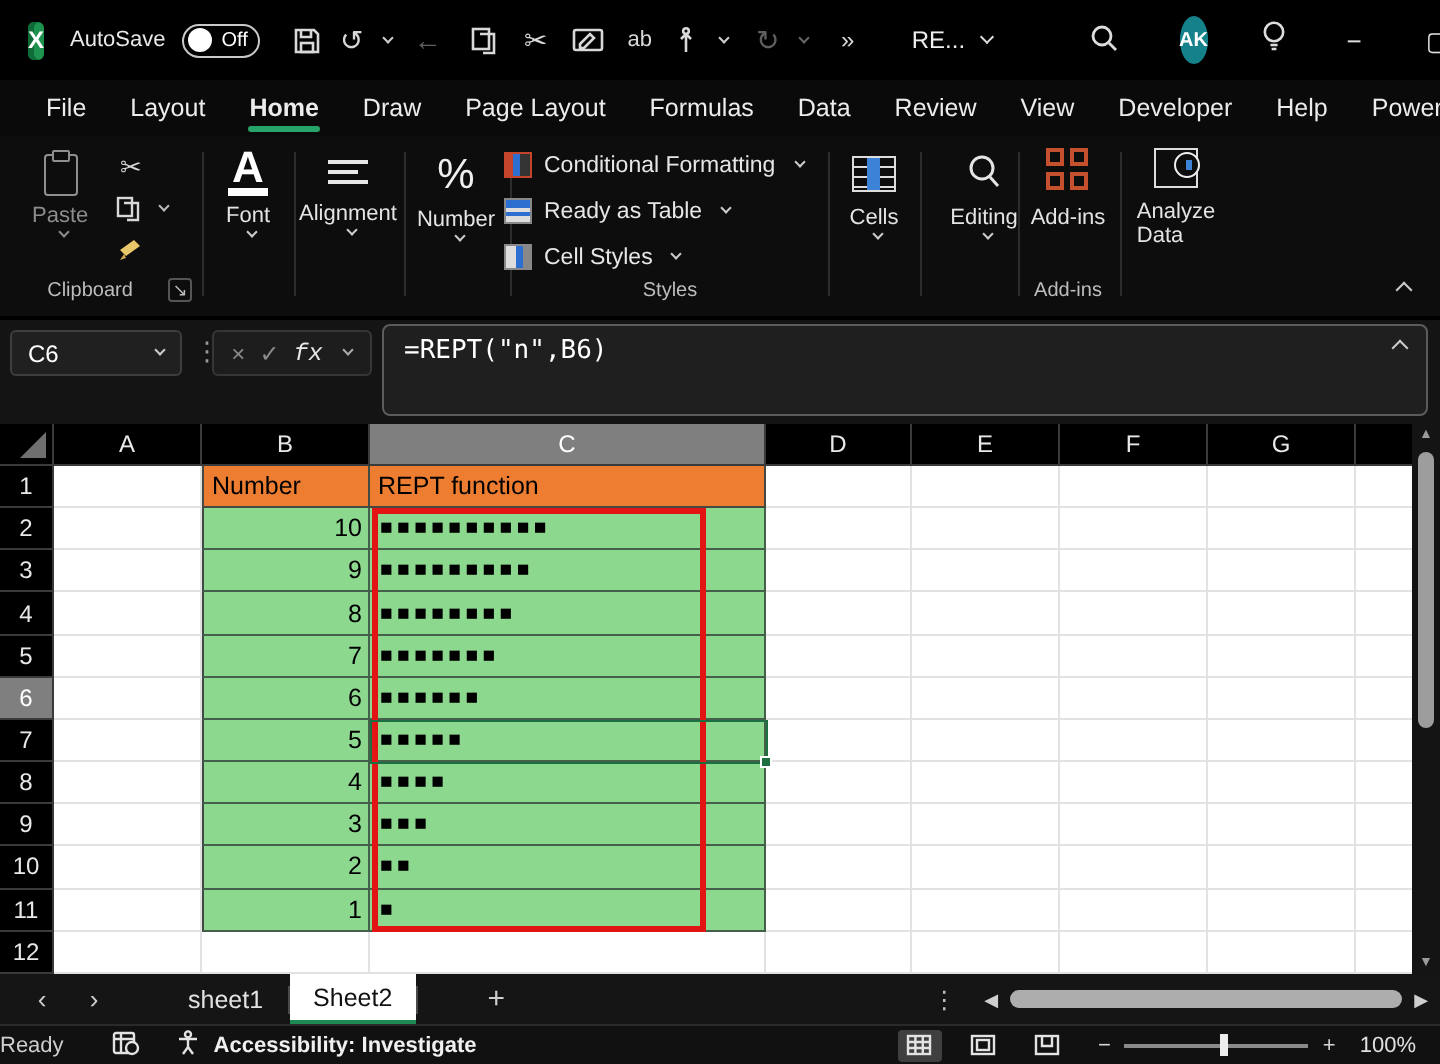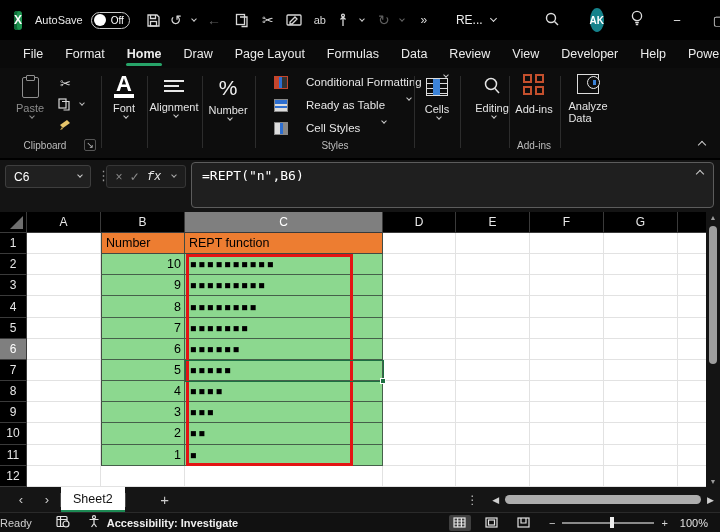--- a/index.html
+++ b/index.html
@@ -36,21 +36,21 @@
   .bigbtn{position:absolute;top:6px;display:flex;flex-direction:column;align-items:center;color:#e4e4e4;font-size:11px;gap:3px}
   .bigbtn .cap{margin-top:1px}
   .clip{width:17px;height:21px;border:1.6px solid #8f8f8f;border-radius:2px;position:relative;margin-top:3px}
   .clip::before{content:"";position:absolute;left:3px;top:-3px;width:7px;height:4px;background:#0d0d0d;border:1.6px solid #8f8f8f;border-radius:1px}
   .smic{display:flex;align-items:center;justify-content:center;color:#d8d8d8}
   .fontA{font-size:22px;font-weight:bold;color:#fff;line-height:20px;border-bottom:4px solid #fff;padding:0 2px}
   .alignic{display:flex;flex-direction:column;gap:3px;margin-top:6px}
   .alignic i{display:block;width:20px;height:2px;background:#e8e8e8}
   .alignic i:nth-child(2){width:15px}
   .pct{font-size:21px;color:#efefef;font-weight:400;margin-top:2px}
-  .stylerow{position:absolute;left:274px;display:flex;align-items:flex-start;gap:18px;color:#e6e6e6;font-size:11.5px;white-space:nowrap}
+  .stylerow{position:absolute;left:252px;display:flex;align-items:center;gap:6px;color:#e6e6e6;font-size:11.5px;white-space:nowrap}
   .mini{width:14px;height:13px;border:1px solid #888;position:relative;background:linear-gradient(#444,#444)}
   .mini.cf{border-color:#c4452c;background:linear-gradient(90deg,#c4452c 30%,#2d6fd1 30% 60%,#333 60%)}
   .mini.ft{background:linear-gradient(#2d6fd1 35%,#ddd 35% 55%,#2d6fd1 55% 75%,#ddd 75%)}
   .mini.cs{background:linear-gradient(90deg,#ddd 40%,#2d6fd1 40% 70%,#888 70%)}
   .cellsic{width:22px;height:18px;border:1.4px solid #ddd;background:
      linear-gradient(90deg,transparent 32%,#3c83d8 32% 66%,transparent 66%),
      repeating-linear-gradient(#0d0d0d 0 4px,#ddd 4px 5px)}
   .addinsic{width:22px;height:22px;display:grid;grid-template-columns:9px 9px;grid-template-rows:9px 9px;gap:3px}
   .addinsic i{border:2.4px solid #c4502d}
   .anlyzic{width:22px;height:20px;border:1.4px solid #ddd;position:relative}
@@ -176,21 +176,21 @@
     </span>
     <div class="win-ctl" style="margin-left:12px">
       <span class="ic">−</span>
       <span class="ic">▢</span>
 
     </div>
   </div>
 
   <div class="menubar">
     <span class="mi">File</span>
-    <span class="mi">Format</span>
+    <span class="mi">Layout</span>
     <span class="mi active">Home</span>
     <span class="mi">Draw</span>
     <span class="mi">Page Layout</span>
     <span class="mi">Formulas</span>
     <span class="mi">Data</span>
     <span class="mi">Review</span>
     <span class="mi">View</span>
     <span class="mi">Developer</span>
     <span class="mi">Help</span>
     <span class="mi">Power Pivot</span>
@@ -479,20 +479,23 @@
 
   <div class="vscroll">
     <span class="varr" style="top:2px">▲</span>
     <div class="vthumb"></div>
     <span class="varr" style="bottom:2px">▼</span>
   </div>
 
   <div class="tabbar">
     <span class="tnav" style="margin-left:8px">‹</span>
     <span class="tnav">›</span>
+    <div class="tab" style="margin-left:22px">
+      <span>sheet1</span>
+    </div>
     <div class="tsep"></div>
     <div class="tab active">
       <span>Sheet2</span>
     </div>
     <div class="tsep"></div>
     <span class="tnav" style="margin-left:26px;font-size:15px">+</span>
     <div style="flex:1"></div>
     <span style="color:#bdbdbd;font-size:12px;margin-right:14px">⋮</span>
     <div class="hscroll">
       <span class="harr">◀</span>

